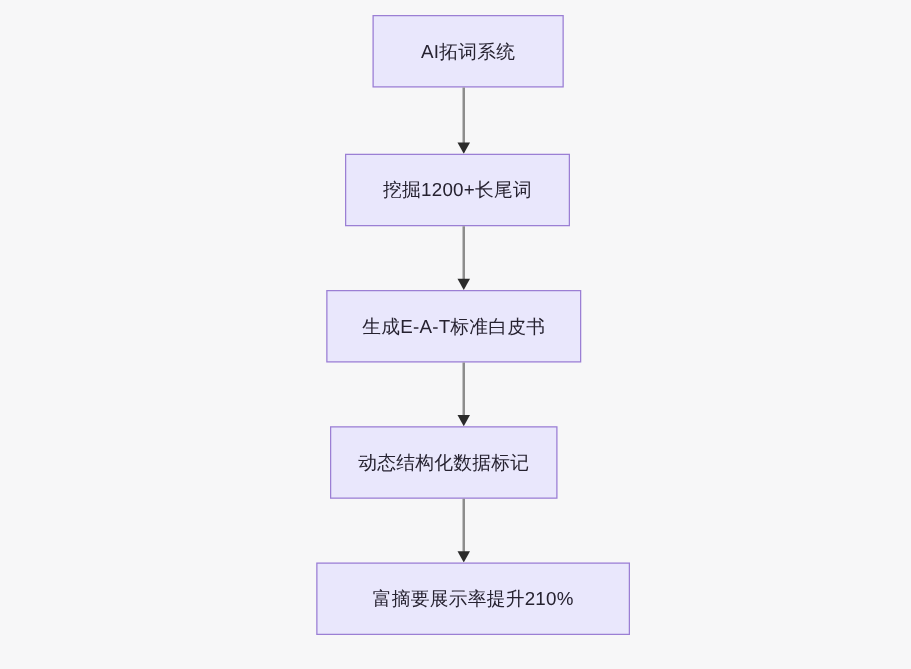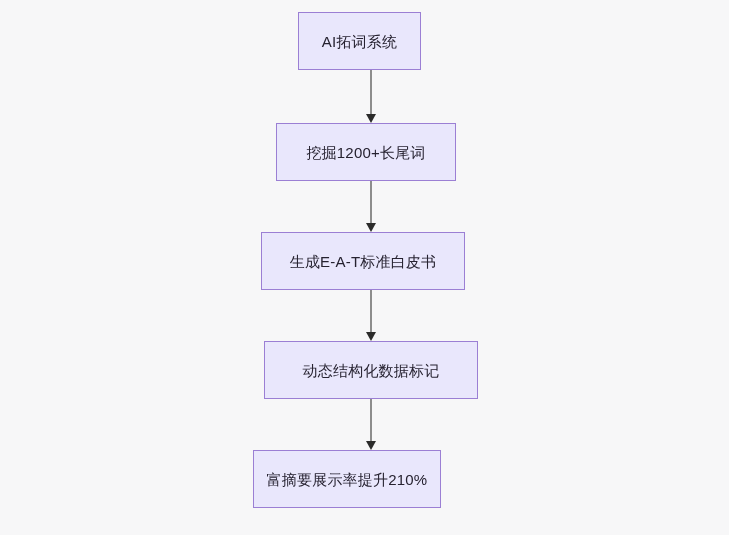--- a/index.html
+++ b/index.html
@@ -49,25 +49,25 @@
   }
   .connector .head {
     width: 0;
     height: 0;
     border-left: 5px solid transparent;
     border-right: 5px solid transparent;
     border-top: 9px solid #2b2b2b;
     margin-top: -1px;
   }
   
-  #node-0 { left: 298px; top: 12px;  width: 123px; align-items: center; }
+  #node-0 { left: 298px; top: 12px;  width: 153px; align-items: center; }
   #node-1 { left: 276px; top: 123px; width: 180px; }
   #node-2 { left: 261px; top: 232px; width: 204px; }
-  #node-3 { left: 264px; top: 341px; width: 214px; }
-  #node-4 { left: 253px; top: 450px; width: 188px; }
+  #node-3 { left: 264px; top: 341px; width: 182px; }
+  #node-4 { left: 253px; top: 450px; width: 251px; }
   
   #edge-0 { left: 362px; top: 70px;  height: 53px; }
   #edge-1 { left: 362px; top: 181px; height: 51px; }
   #edge-2 { left: 362px; top: 290px; height: 51px; }
   #edge-3 { left: 362px; top: 399px; height: 51px; }
 </style>
 </head>
 <body>
 
 <div id="flowchart-canvas">

